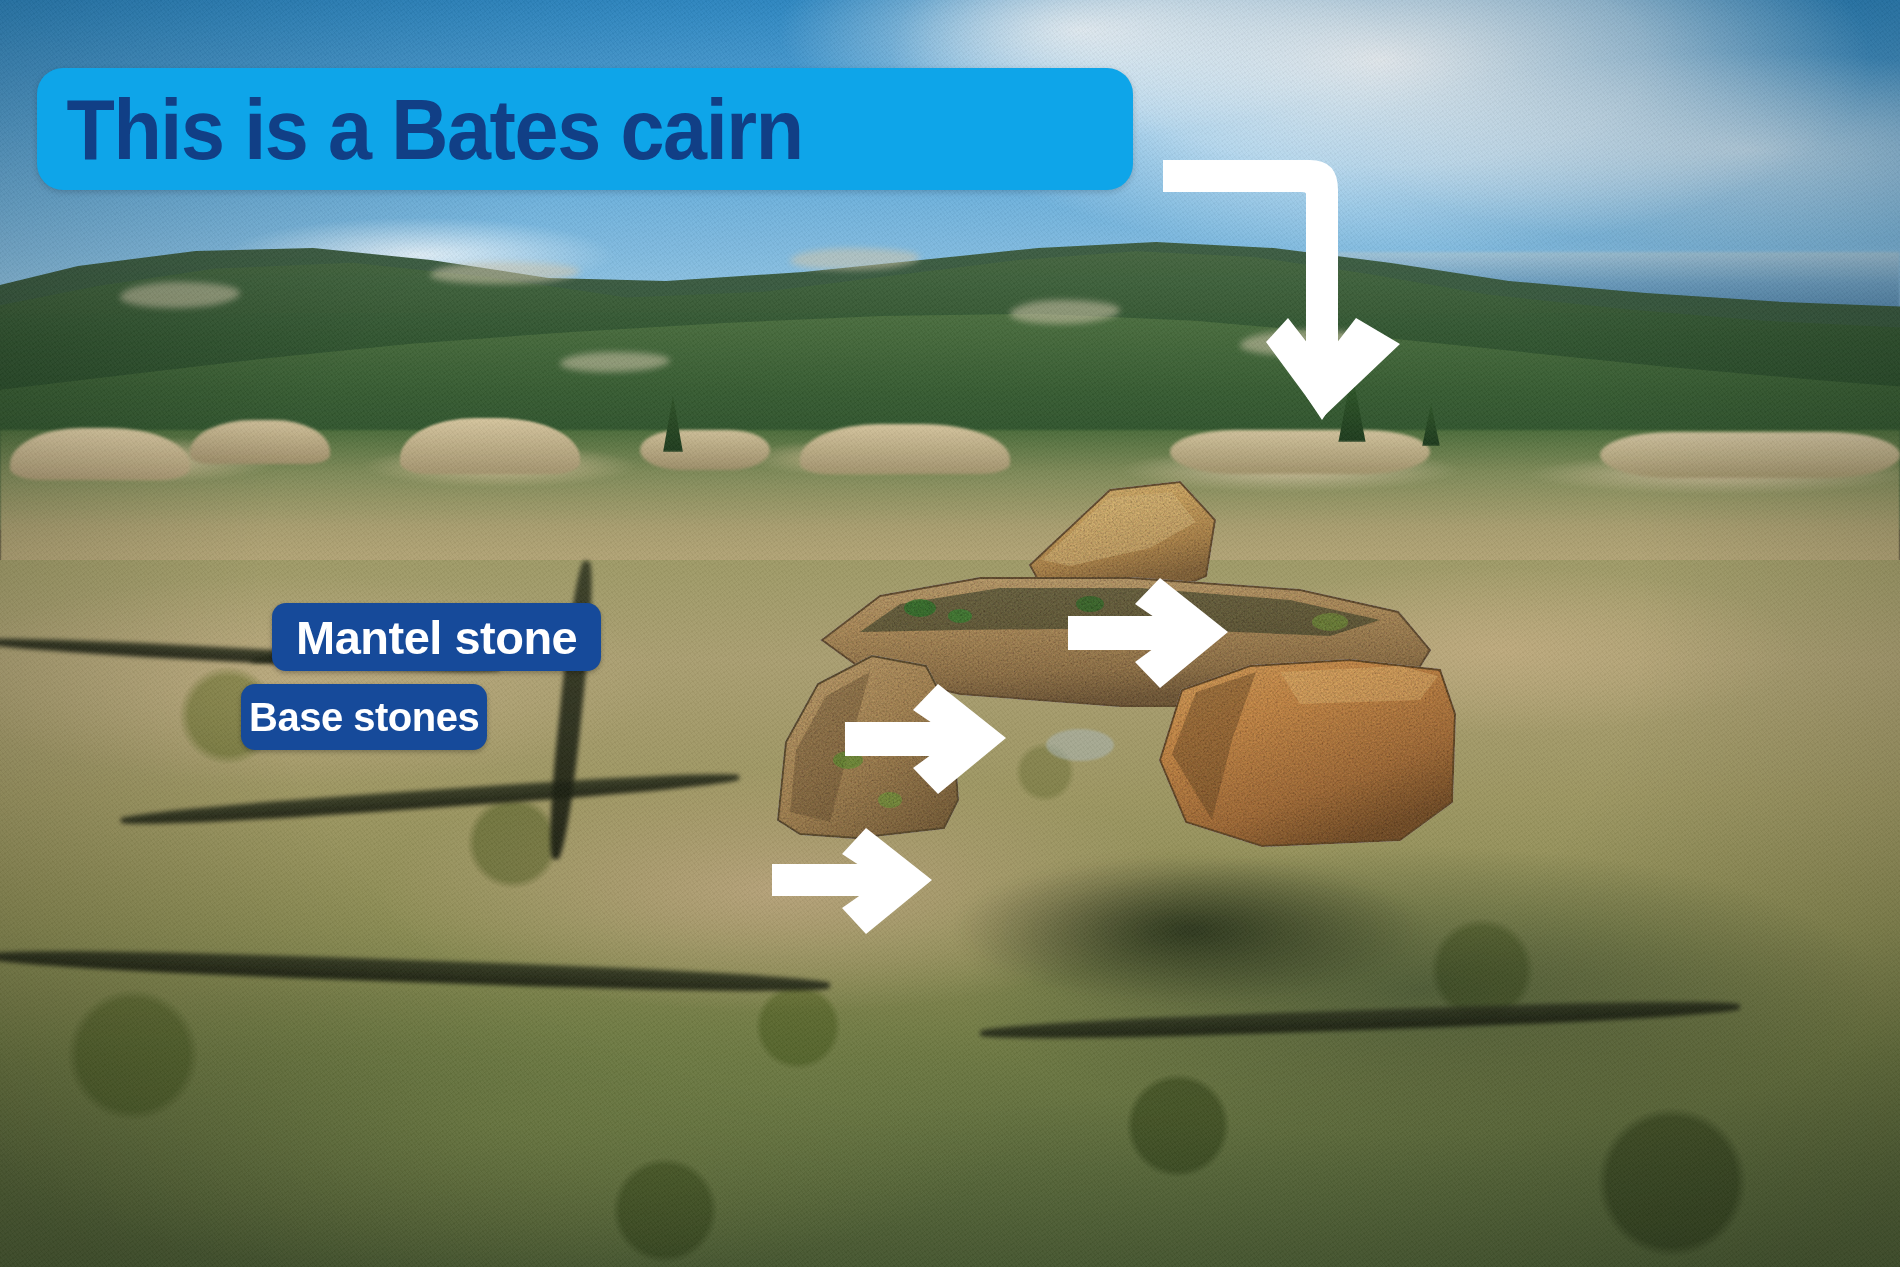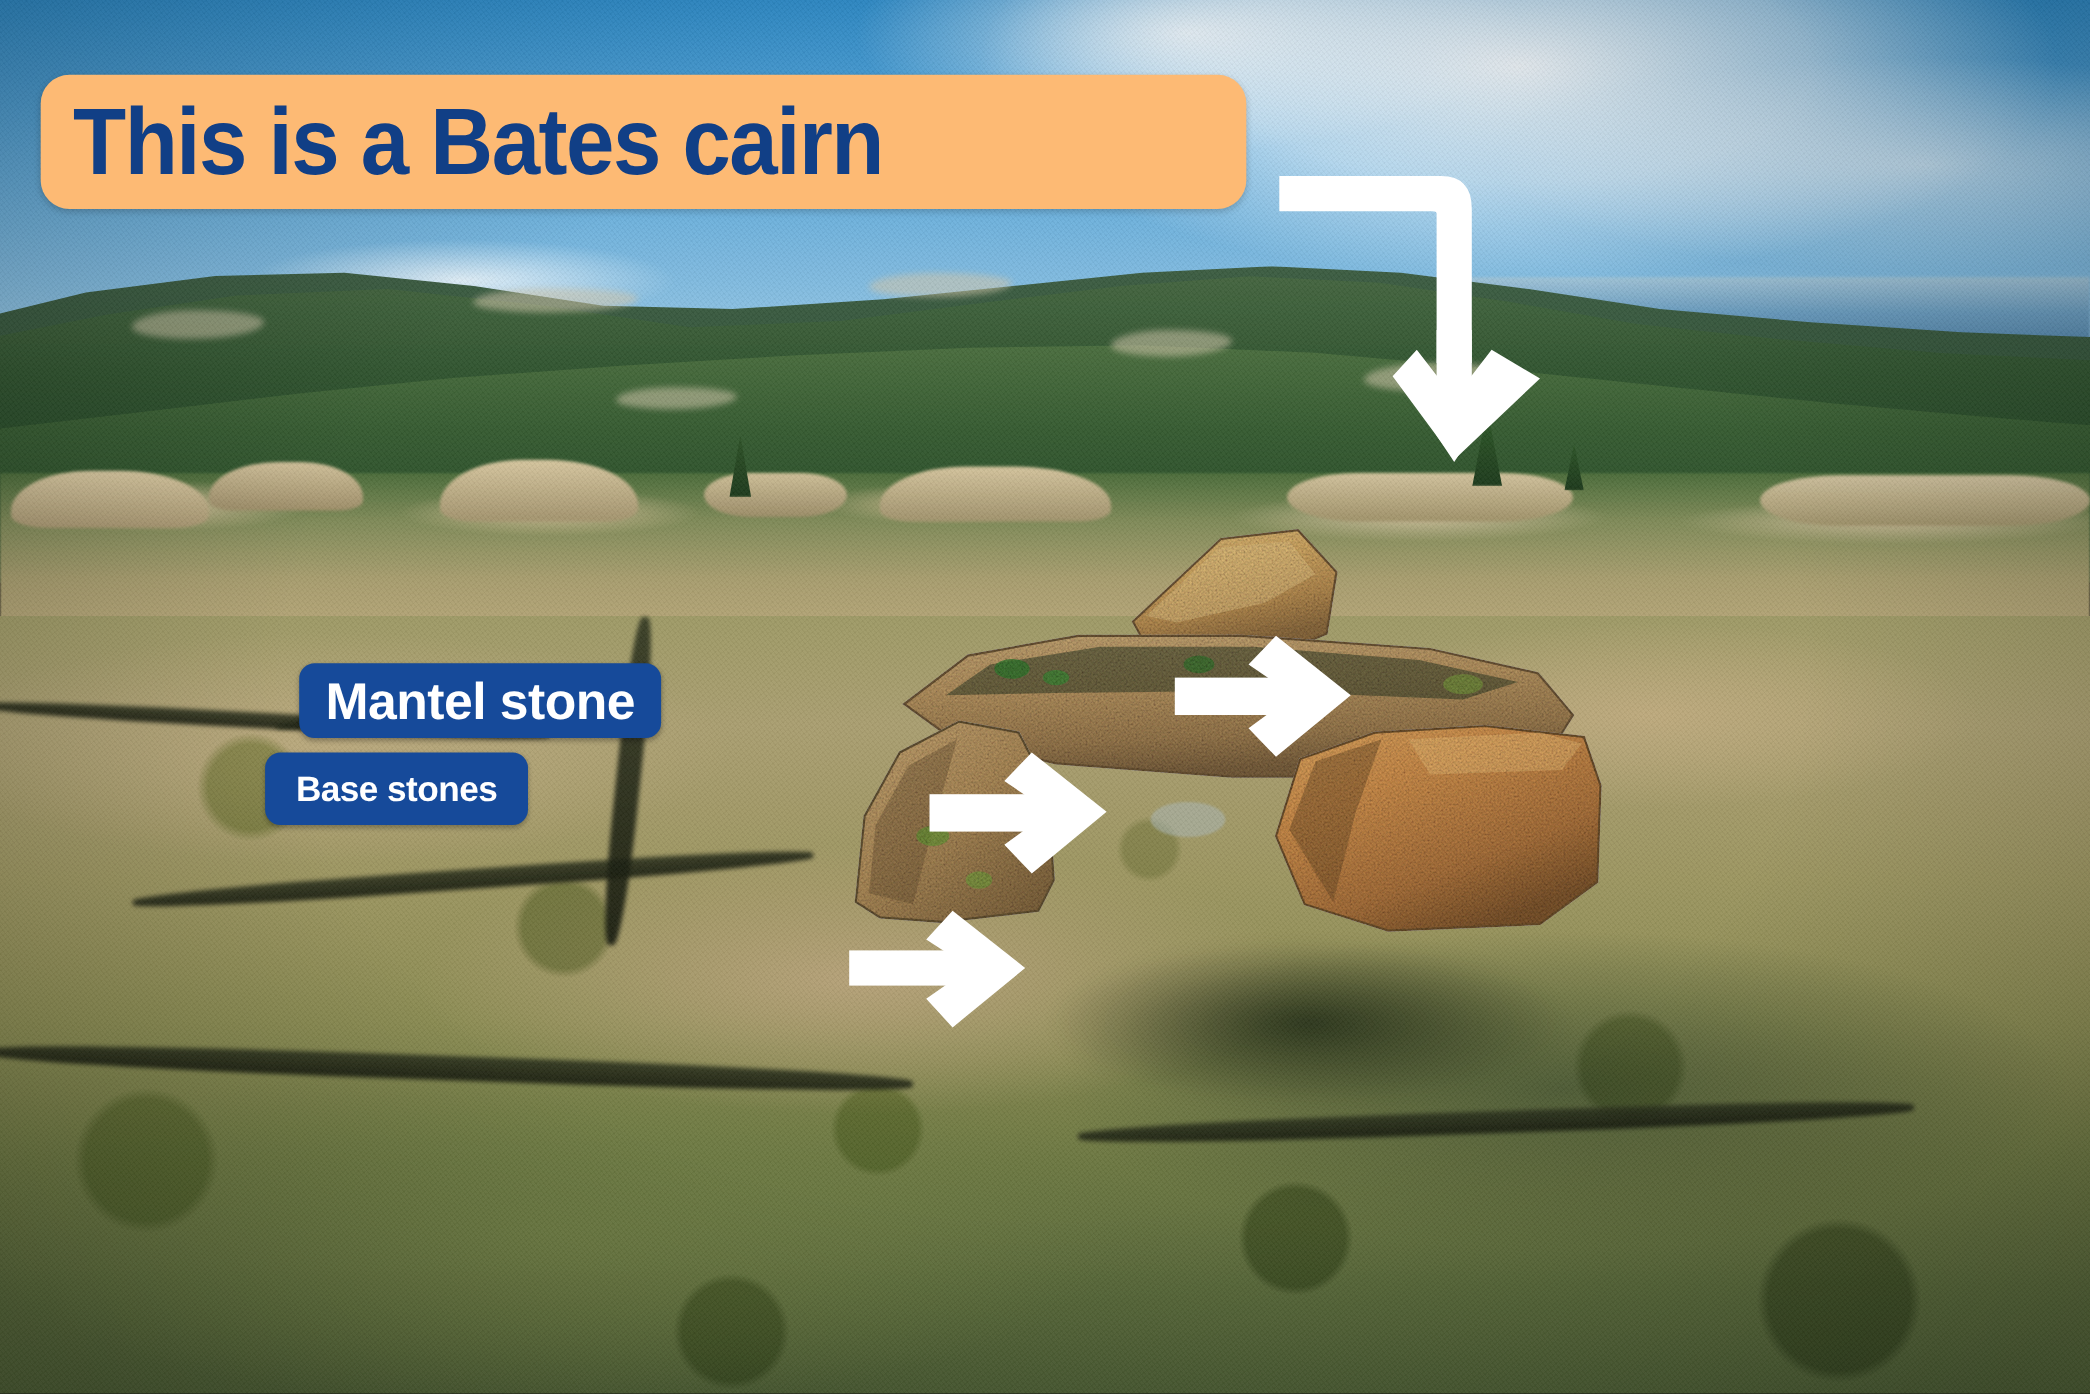--- a/index.html
+++ b/index.html
@@ -118,21 +118,21 @@
     filter: blur(2px);
     border-radius: 40%;
   }
 
   
   #cairn { left: 0; top: 0; width: 1900px; height: 1267px; }
 
   
   #title-card {
     left: 37px; top: 68px; width: 1096px; height: 122px;
-    background: #fdba74;
+    background: #0ea5e9;
     border-radius: 26px;
     box-shadow: 0 2px 6px rgba(0,0,0,0.18);
     display: flex; align-items: center;
   }
   #title-text {
     font-size: 86px;
     font-weight: 700;
     color: #113f86;
     letter-spacing: -1.5px;
     padding-left: 32px;
@@ -148,21 +148,21 @@
     border-radius: 14px;
     color: #ffffff;
     font-weight: 700;
     display: flex;
     align-items: center;
     white-space: nowrap;
     box-shadow: 0 2px 5px rgba(0,0,0,0.28);
   }
   #chip-directional { left: 341px; top: 466px; height: 70px; padding: 0 26px; font-size: 49px; letter-spacing: -0.5px; }
   #chip-mantel      { left: 272px; top: 603px; height: 68px; padding: 0 24px; font-size: 47px; letter-spacing: -0.5px; }
-  #chip-base        { left: 241px; top: 684px; height: 66px; padding: 0 28px; font-size: 32px; letter-spacing: -0.5px; }
+  #chip-base        { left: 241px; top: 684px; height: 66px; padding: 0 8px; font-size: 40px; letter-spacing: -0.5px; }
 
   #arrows { left: 0; top: 0; width: 1900px; height: 1267px; pointer-events: none; }
 </style>
 </head>
 <body>
 
 <div id="stage">
 
   <div class="layer" id="sky"></div>
   <div class="layer" id="sea"></div>

